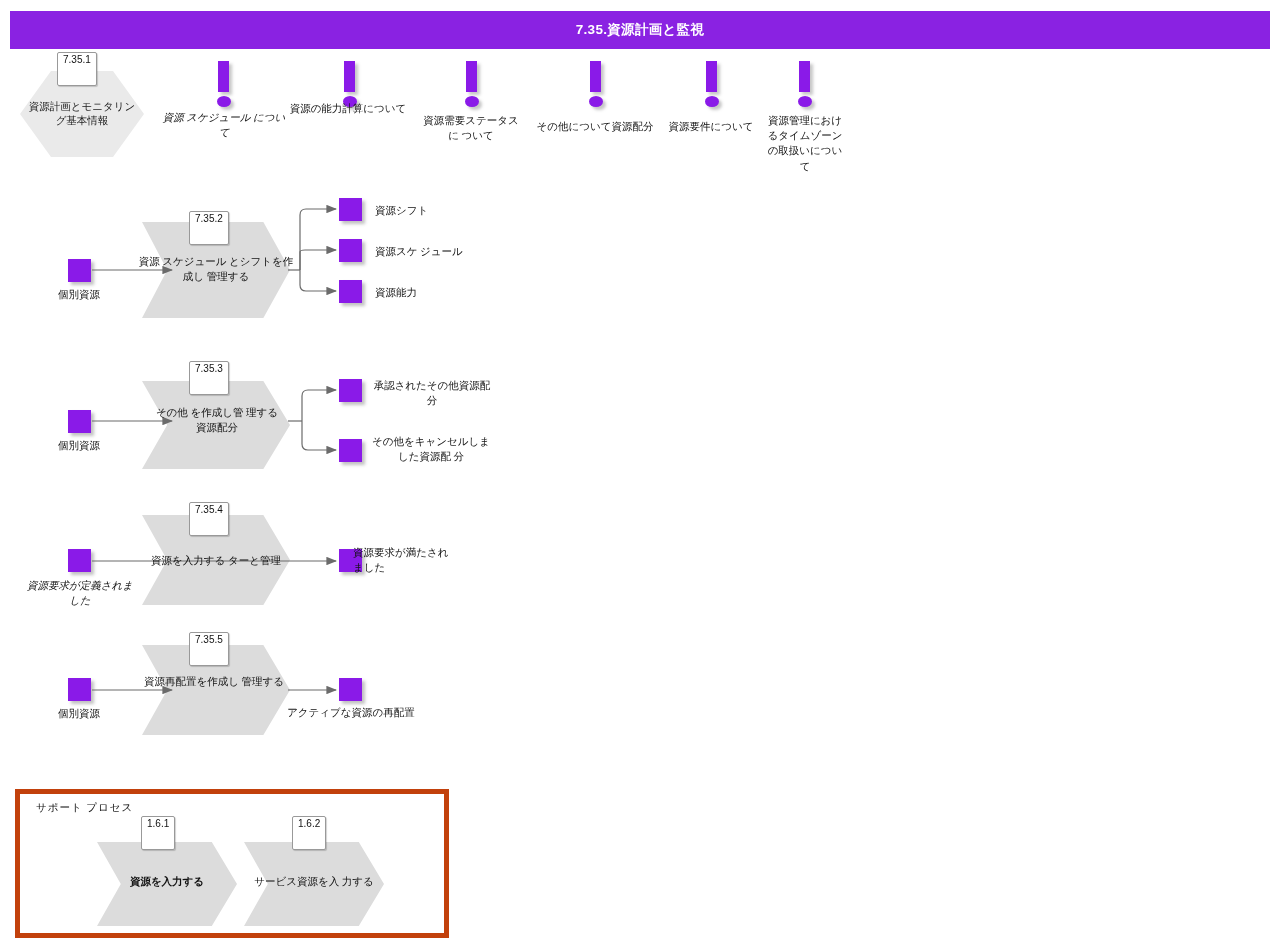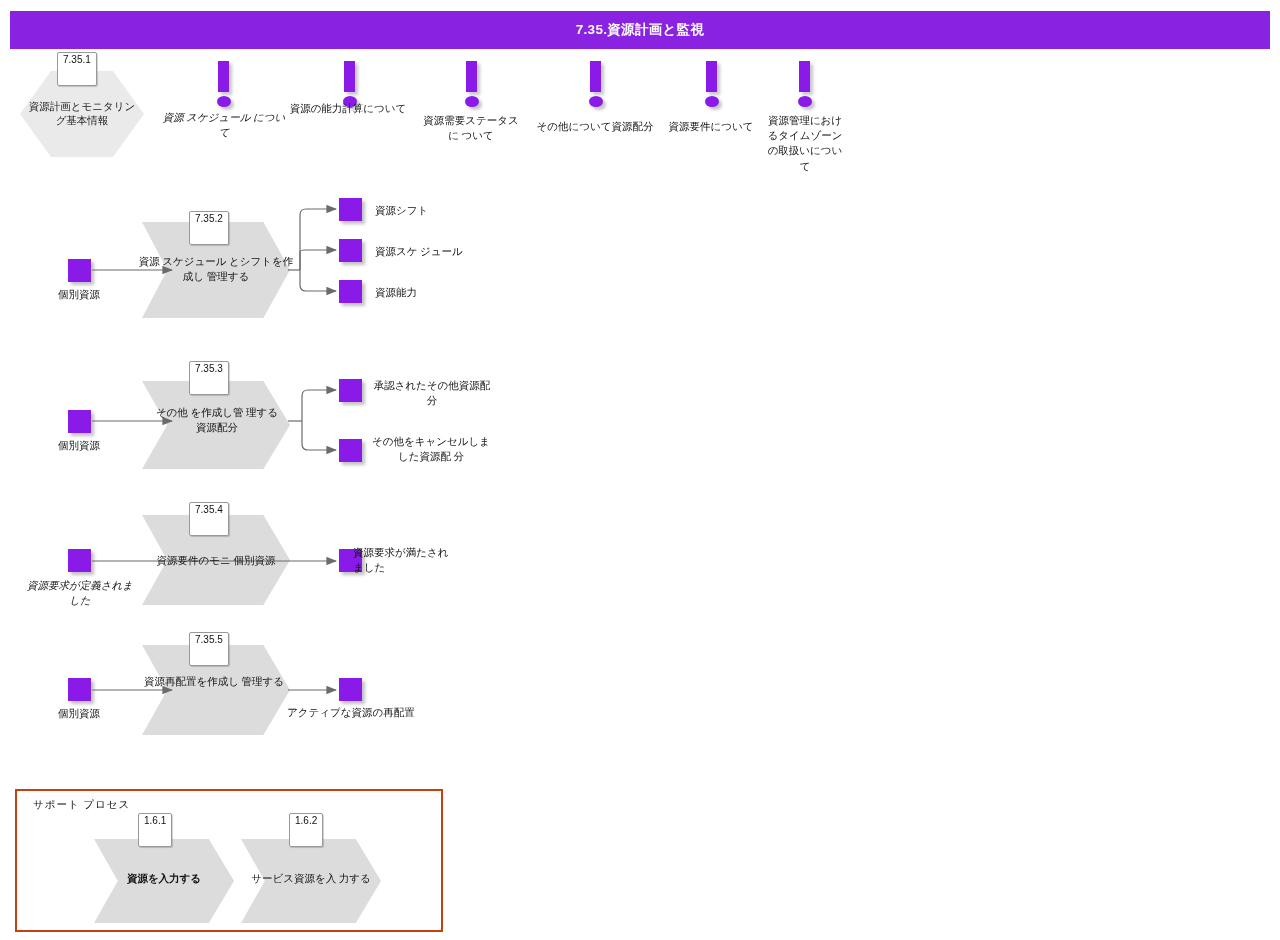--- a/index.html
+++ b/index.html
@@ -152,21 +152,21 @@
     line-height: 1.45;
   }
 
   
   #support-box {
     position: absolute;
     left: 15px;
     top: 789px;
     width: 424px;
     height: 139px;
-    border: 2px solid #c2410c;
+    border: 5px solid #c2410c;
     background: #ffffff;
   }
   #support-title {
     position: absolute;
     left: 16px;
     top: 7px;
     font-size: 10.5px;
     color: #111;
     letter-spacing: 1px;
   }
@@ -291,21 +291,21 @@
 
 <div class="data-square" style="left:339px; top:439px;"></div>
 <div class="obj-label wrap" style="left:372px; top:434px; width:118px;">その他をキャンセルしました資源配 分</div>
 
 <div class="data-square" style="left:68px; top:549px;"></div>
 <div class="obj-label wrap" style="left:24px; top:578px; width:112px;font-style:italic;">資源要求が定義されました</div>
 
 <div class="chevron-wrap" style="left:142px; top:515px; width:148px; height:90px;">
   <div class="chevron-shadow" style="width:148px; height:90px;"></div>
   <div class="chevron" style="width:148px; height:90px;"></div>
-  <div class="chevron-label" style="left:-3px; top:39px; width:154px;">資源要件のモニ 個別資源</div>
+  <div class="chevron-label" style="left:-3px; top:39px; width:154px;">資源を入力する ターと管理</div>
 </div>
 <div class="id-badge" style="left:189px; top:502px;">7.35.4</div>
 
 <div class="data-square" style="left:339px; top:549px;"></div>
 <div class="obj-label wrap" style="left:353px; top:545px; width:96px; text-align:left;">資源要求が満たされました</div>
 
 <div class="data-square" style="left:68px; top:678px;"></div>
 <div class="obj-label" style="left:19px; top:706px; width:120px;">個別資源</div>
 
 <div class="chevron-wrap" style="left:142px; top:645px; width:148px; height:90px;">

